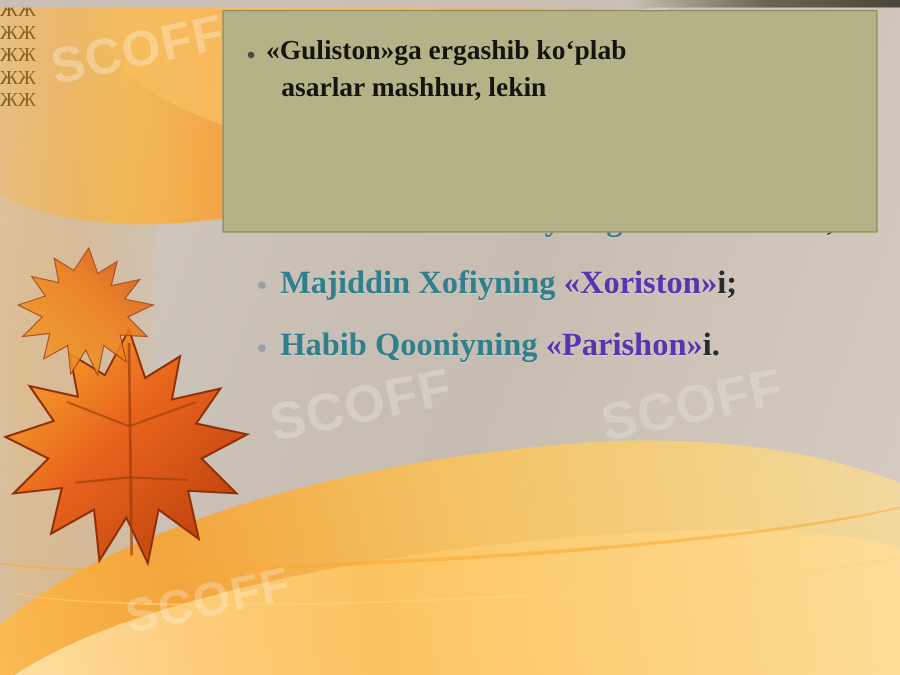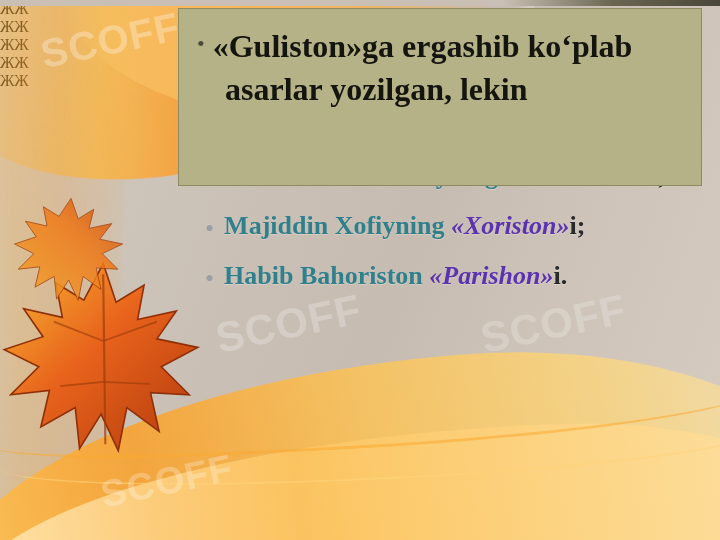--- a/index.html
+++ b/index.html
@@ -155,21 +155,20 @@
   }
   .bullet-text {
     font-size: 26px;
     line-height: 1.22;
     font-weight: bold;
     color: #2f7f8c;
     text-shadow: 0 1px 0 rgba(255,255,255,0.25);
   }
   .work-title {
     color: #5b32b0;
-    font-style: italic;
   }
   .tail {
     color: #2a2a2a;
     font-style: normal;
     font-weight: bold;
   }
 
   
   .overlay-box {
     position: absolute;
@@ -188,21 +187,21 @@
   }
   .overlay-dot {
     color: #4b4b3a;
     font-size: 22px;
     line-height: 1;
     margin-right: 8px;
     margin-top: 8px;
     flex: 0 0 auto;
   }
   .overlay-text {
-    font-size: 32px;
+    font-size: 22px;
     line-height: 1.35;
     color: #15150f;
     font-weight: bold;
     font-family: "Liberation Serif", serif;
   }
   .overlay-l2 { padding-left: 28px; }
   .overlay-l3 { padding-left: 0px; margin-left: -26px; }
   .overlay-l4 { padding-left: 58px; }
 
   .topbar {
@@ -268,27 +267,27 @@
       <span class="bullet-text"><span>Abdurahmon Jomiyning</span> <span class="work-title">«Bahoriston»</span><span class="tail">i;</span></span>
     </div>
 
     <div class="bullet-row">
       <span class="bullet-dot">•</span>
       <span class="bullet-text"><span>Majiddin Xofiyning</span> <span class="work-title">«Xoriston»</span><span class="tail">i;</span></span>
     </div>
 
     <div class="bullet-row">
       <span class="bullet-dot">•</span>
-      <span class="bullet-text"><span>Habib Bahoriston</span> <span class="work-title">«Parishon»</span><span class="tail">i.</span></span>
+      <span class="bullet-text"><span>Habib Qooniyning</span> <span class="work-title">«Parishon»</span><span class="tail">i.</span></span>
     </div>
 
   </div>
 
   <div class="overlay-box">
     <div class="overlay-row">
       <span class="overlay-dot">•</span>
       <span class="overlay-text">«Guliston»ga ergashib ko‘plab</span>
     </div>
-    <div class="overlay-text overlay-l2">asarlar yozilgan, lekin</div>
+    <div class="overlay-text overlay-l2">asarlar mashhur, lekin</div>
   </div>
 
   <div class="topbar"></div>
 </div>
 
 </body></html>

